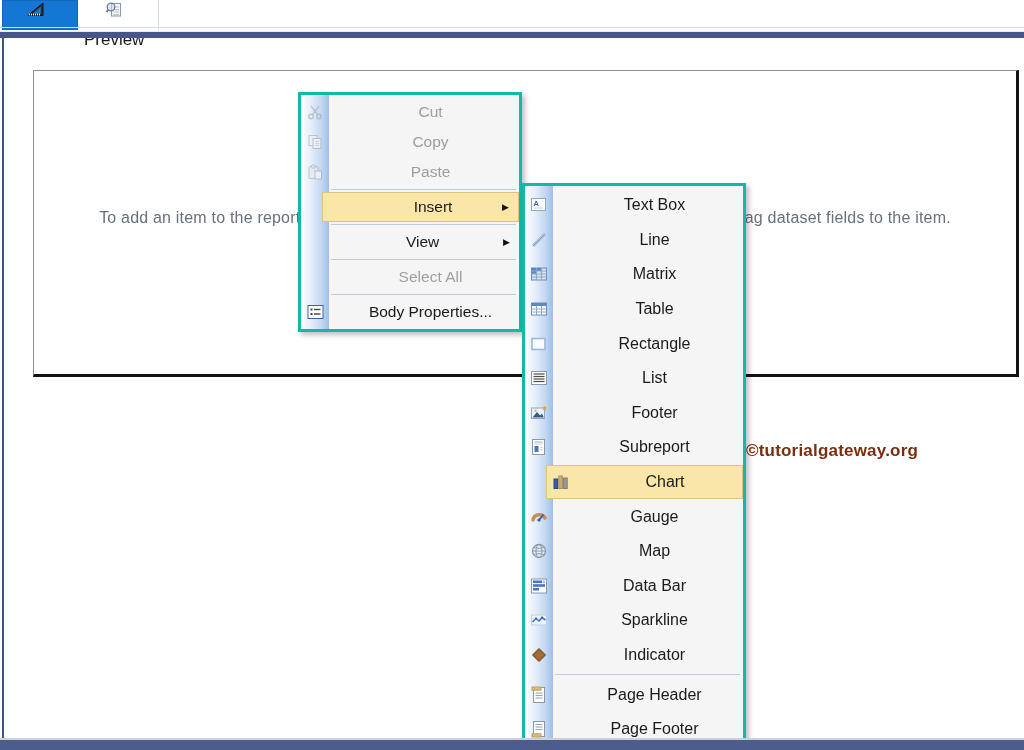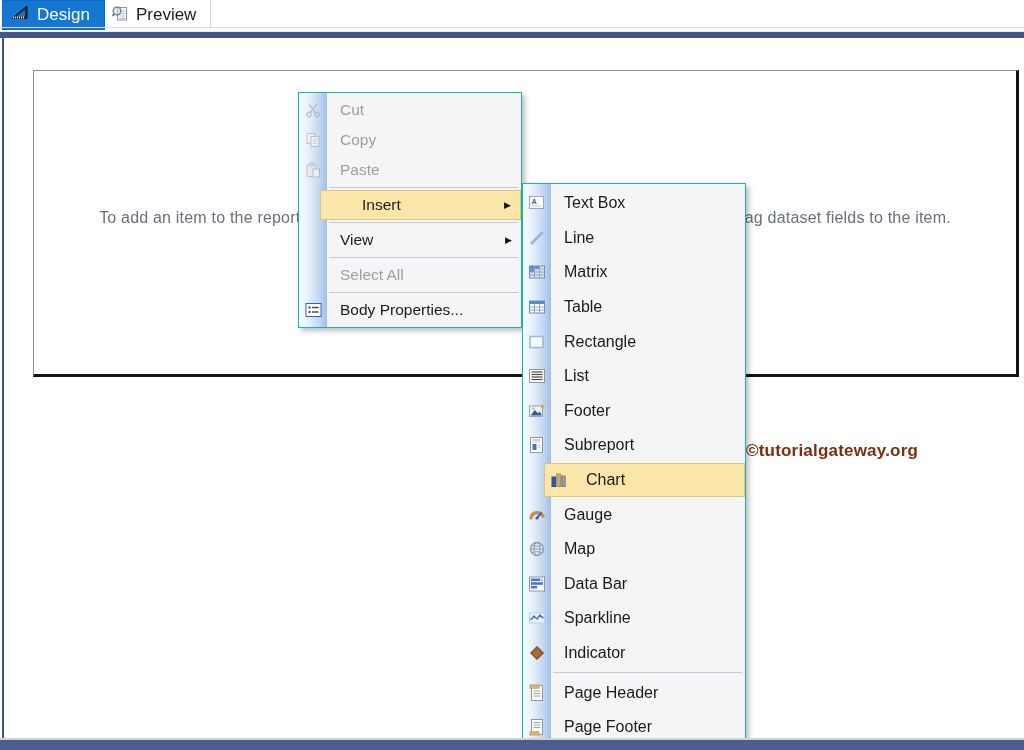--- a/index.html
+++ b/index.html
@@ -5,39 +5,39 @@
   * { margin:0; padding:0; box-sizing:border-box; }
   body { background:#fff; }
   .screen {
     position:relative; width:1024px; height:750px; overflow:hidden;
     background:#ffffff; font-family:"Liberation Sans", sans-serif;
   }
   
   .tabbar { position:absolute; top:0; left:0; right:0; height:30px; background:#fff; display:flex; }
   .tabbar:after { content:""; position:absolute; left:0; right:0; top:27px; height:1px; background:#D7DDE6; }
   .tab { display:flex; align-items:center; gap:7px; height:30px; padding:0 14px 0 7px;
-         font-size:17px; color:#1A1A1A; cursor:default; }
+         font-size:17px; color:#1A1A1A; cursor:default;flex-direction:column; }
   .tab.active { background:#1577D4; color:#fff; margin-left:2px; border:1px solid #1268BE; }
   .tab.inactive { background:#fff; border-right:1px solid #D7DDE6;padding-left:6px; }
   .top-band { position:absolute; top:31px; left:0; right:0; height:7px;
               background:#46568A; border-top:1px solid #E9EDF3; }
   .left-edge { position:absolute; left:2px; top:38px; bottom:12px; width:2px; background:#3D5489; }
   
   .report-body {
     position:absolute; left:33px; top:70px; width:986px; height:307px; background:#fff;
     border-top:1px solid #8E8E8E; border-left:1px solid #8E8E8E;
     border-right:3px solid #131313; border-bottom:3px solid #131313;
   }
   .hint-text { position:absolute; top:138px; left:0; right:0; text-align:center;
                font-size:16px; color:#68707C; letter-spacing:0.2px; }
   .watermark { position:absolute; left:746px; top:441px; font-size:17px; font-weight:bold;
                color:#7B2E0D; letter-spacing:0.2px; }
   
-  .menu { position:absolute; width:224px; background:#F5F5F5; border:1px solid #14b8a6;
-          box-shadow:3px 3px 5px rgba(0,0,0,0.25); padding:2px 0; }
+  .menu { position:absolute; width:224px; background:#F5F5F5; border:3px solid #14b8a6;
+          box-shadow:3px 3px 5px rgba(0,0,0,0.25); padding:2px 0;text-align:center; }
   .context-menu { left:298px; top:92px; z-index:10; }
   .submenu { left:522px; top:183px; z-index:11; }
   .icon-strip { position:absolute; left:0; top:0; bottom:0; width:28px;
     background:linear-gradient(to right,#FBFDFF 0%,#E6EFFA 35%,#C4D8F1 72%,#9FBEE6 100%); }
   .menu-row { position:relative; display:flex; align-items:center; height:30px;
               font-size:15.5px; color:#1A1A1A; cursor:default; }
   .submenu .menu-row { height:34.6px; font-size:16px; }
   .menu-row .icon-cell { width:28px; flex:0 0 28px; display:flex; align-items:center; justify-content:center; }
   .menu-row .label { flex:1; padding-left:13px; white-space:nowrap; }
   .menu-row .arrow { margin-right:9px; font-size:9px; color:#111; }

